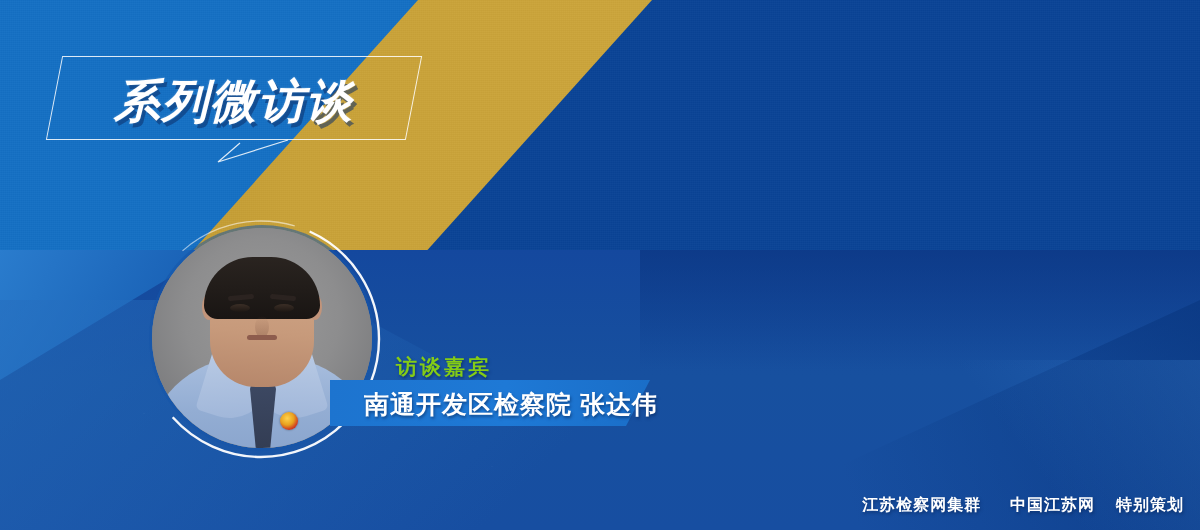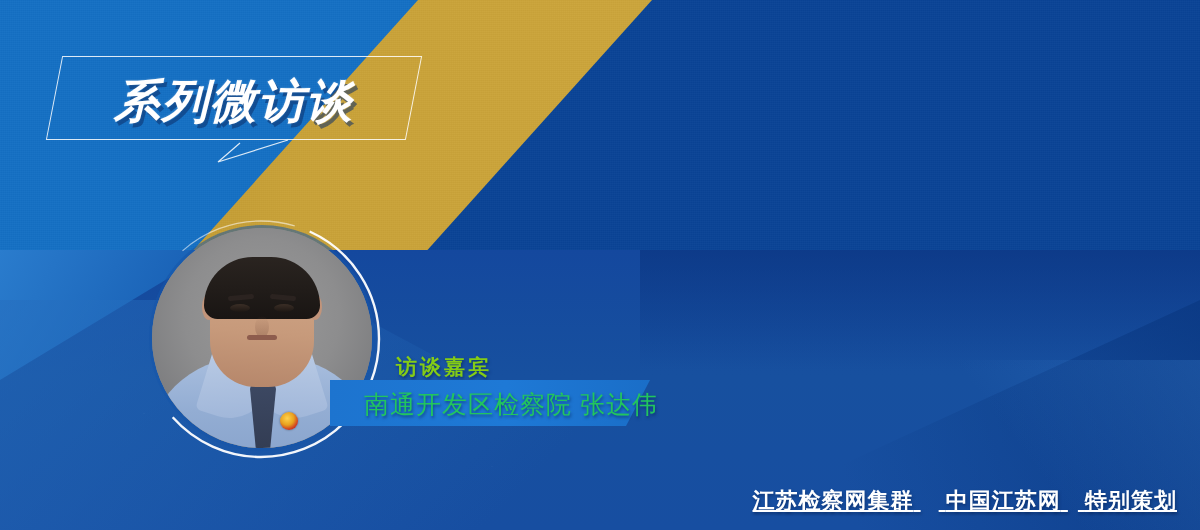--- a/index.html
+++ b/index.html
@@ -186,32 +186,31 @@
     text-shadow:1px 2px 3px rgba(6,32,80,.6);
     margin-top:12px;
   }
   #guest-band{
     position:absolute;left:330px;top:380px;width:320px;height:46px;
     background:linear-gradient(90deg,#1d74cf 0%,#1e79d6 55%,#1a6ec8 100%);
     clip-path:polygon(0 0, 320px 0, 296px 46px, 0 46px);
   }
   #guest-name{
     position:absolute;left:364px;top:388px;
-    font-size:25px;font-weight:400;color:#22c55e;letter-spacing:1px;
+    font-size:25px;font-weight:700;color:#ffffff;letter-spacing:1px;
     text-shadow:1px 2px 3px rgba(6,32,80,.55);
     white-space:nowrap;
   }
 
   
   #footer-credit{
-    position:absolute;right:23px;bottom:14px;
-    font-size:22px;font-weight:700;color:#ffffff;letter-spacing:1px;
+    position:absolute;right:16px;bottom:14px;
+    font-size:16px;font-weight:700;color:#ffffff;letter-spacing:1px;
     text-shadow:1px 2px 3px rgba(6,30,76,.5);
     white-space:nowrap;
-    text-decoration:underline;
   }
   #footer-credit .sep{display:inline-block;width:18px;}
 </style>
 </head>
 <body>
 
 <div id="banner">
 
   <div class="bg-layer bg-navy"></div>
   <div class="bg-layer bg-blue-left"></div>

